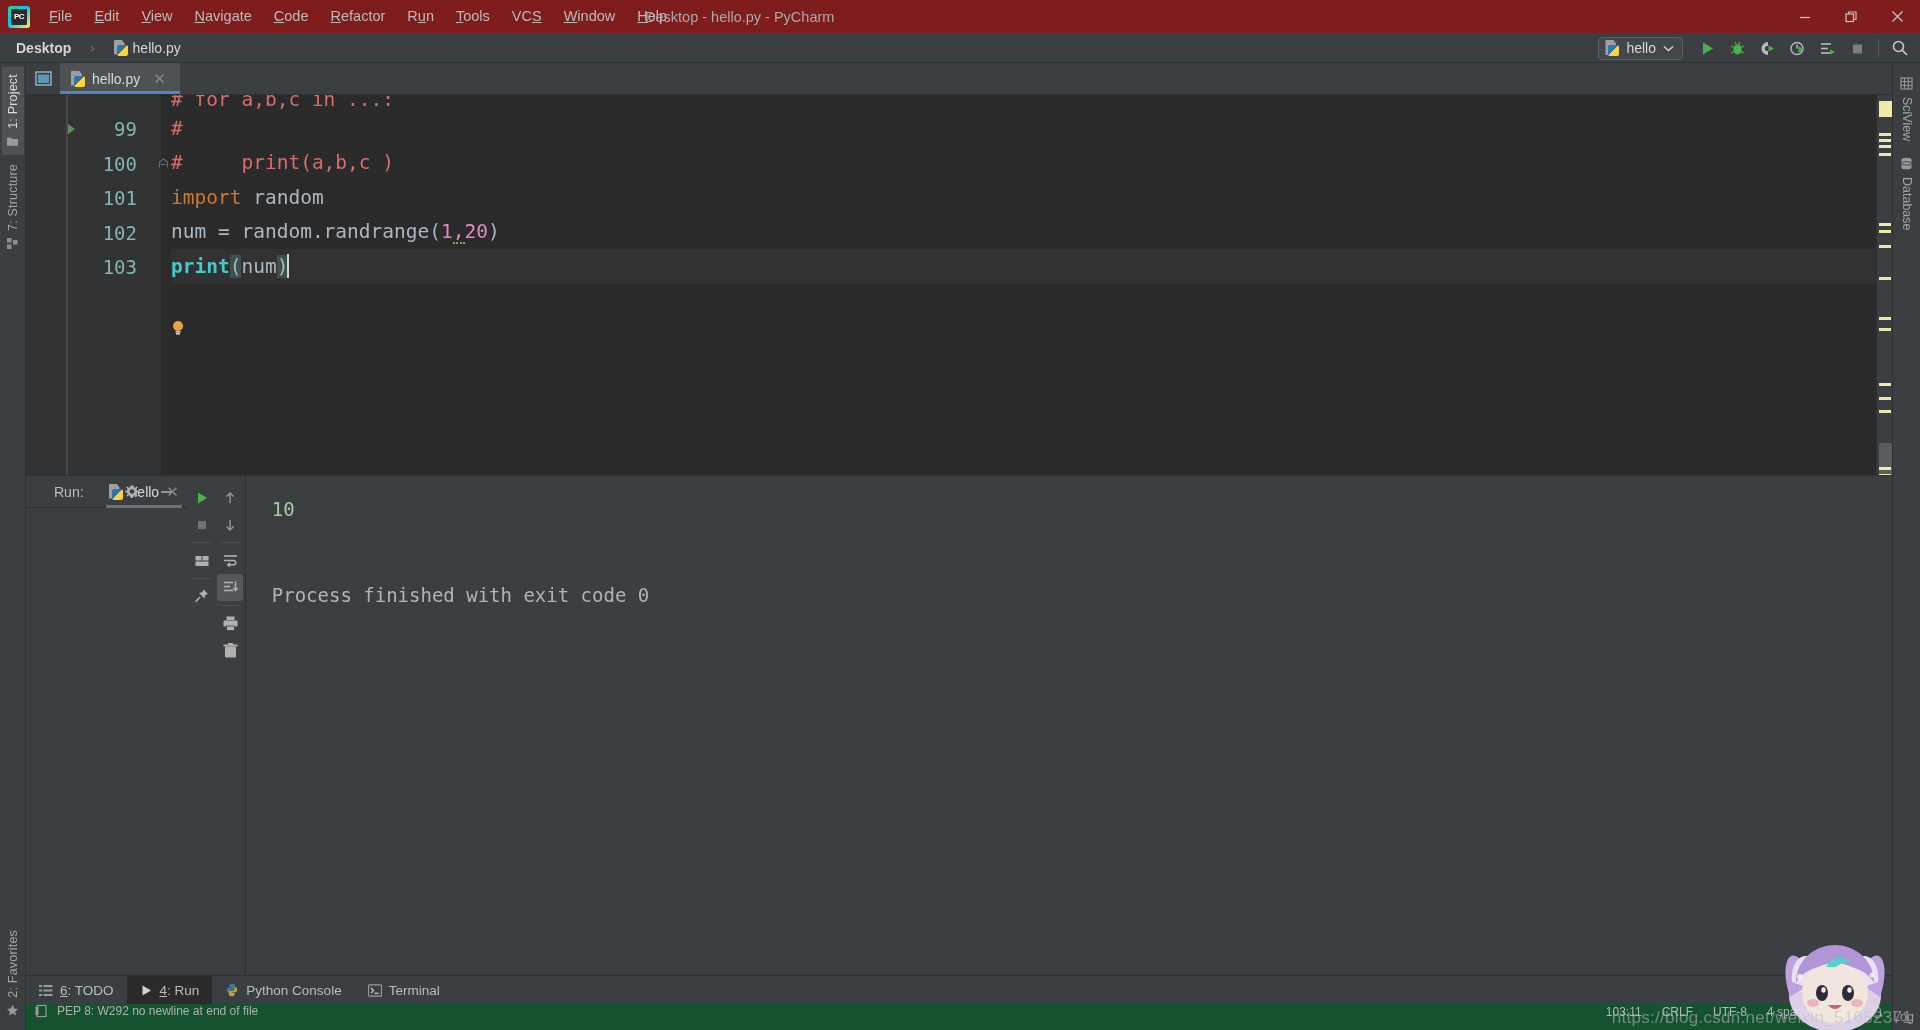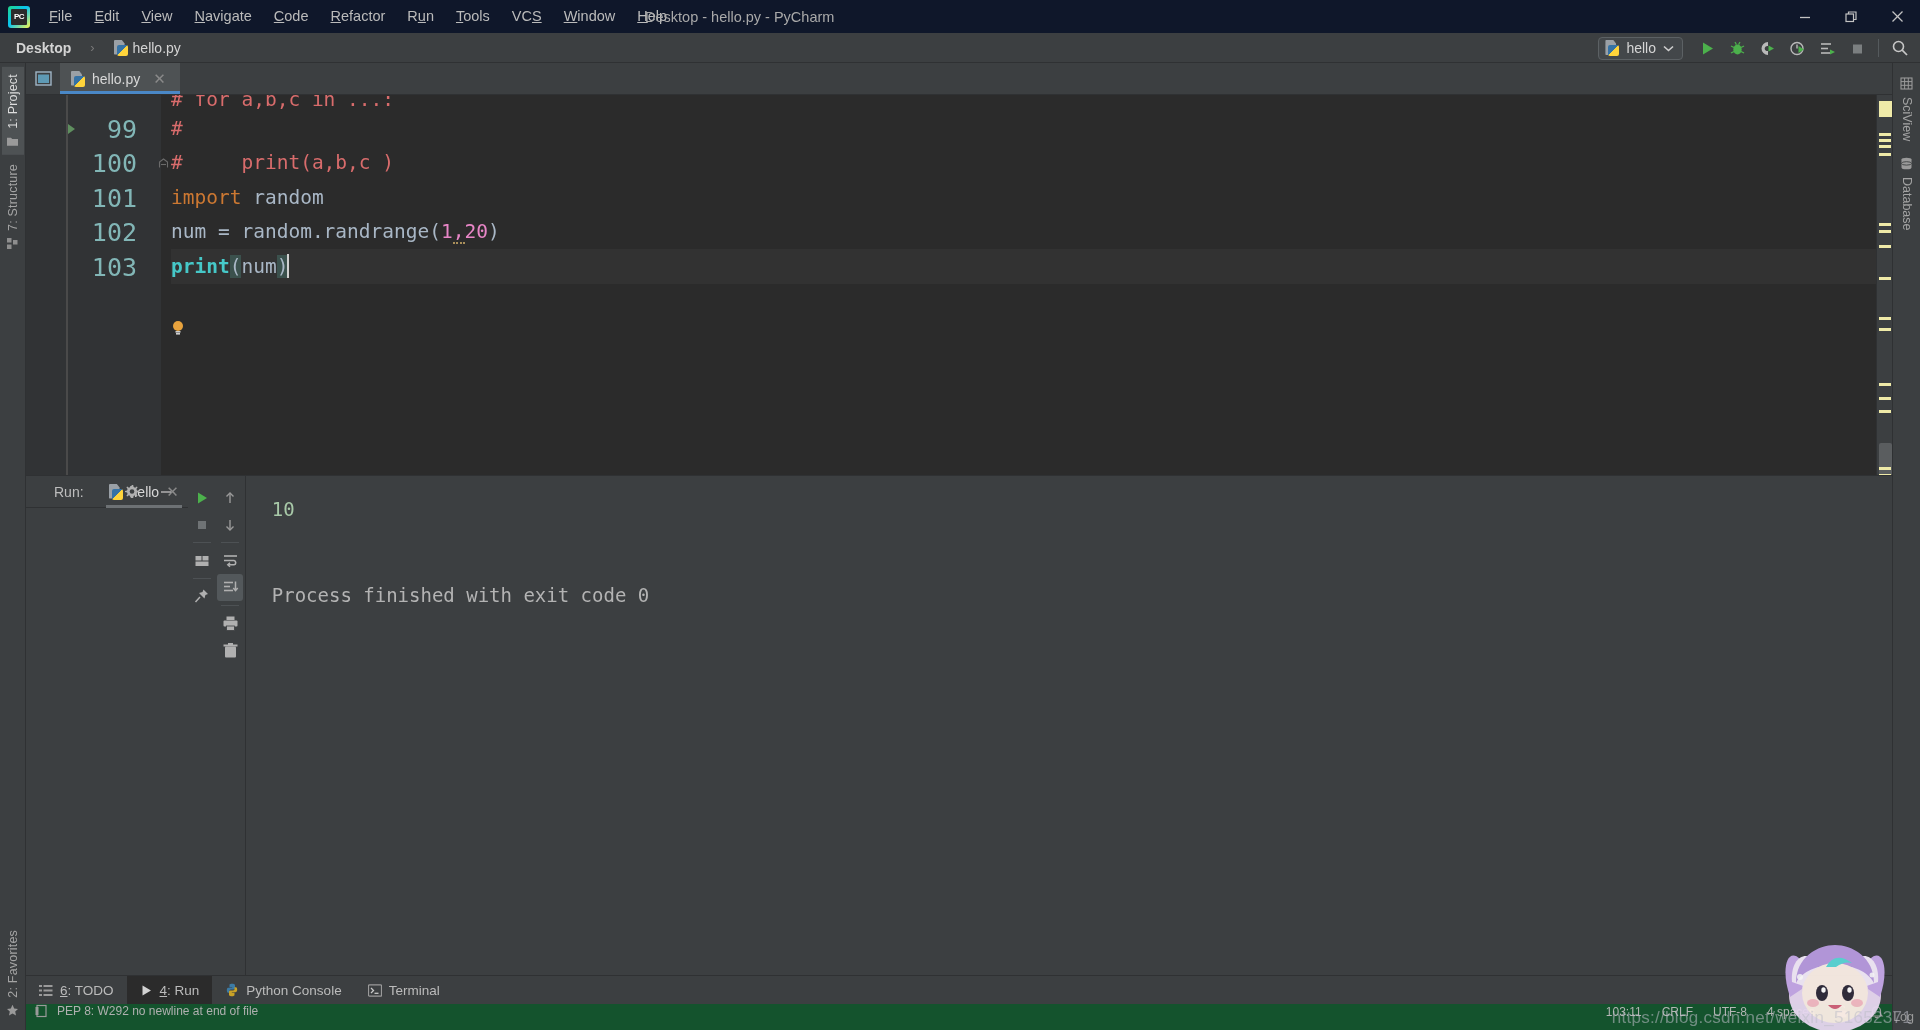--- a/index.html
+++ b/index.html
@@ -7,21 +7,21 @@
   body{
     font-family:"Liberation Sans", sans-serif;
     background:#3c3f41; color:#bbbbbb;
     font-size:14px;
     -webkit-font-smoothing:antialiased;
   }
   .app{ width:1920px; height:1030px; display:flex; flex-direction:column; position:relative; background:#3c3f41; }
 
   
   .titlebar{
-    height:33px; background:#0f172a; display:flex; align-items:center;
+    height:33px; background:#7f1d1d; display:flex; align-items:center;
     flex:0 0 33px; position:relative;
   }
   .pc-logo{ width:22px;height:22px;margin-left:8px;margin-right:8px;border-radius:3px;
     background:linear-gradient(135deg,#21d789 0%,#07c3f2 45%,#fcf84a 100%);
     position:relative; flex:0 0 auto;}
   .pc-logo::after{content:"PC";position:absolute;inset:3px;background:#2b2b2b;color:#fff;
     font-size:8px;font-weight:bold;display:flex;align-items:center;justify-content:center;
     border-radius:1px;letter-spacing:-0.5px;}
   .menubar{ display:flex; align-items:center; gap:0px; height:33px; }
   .menu-item{
@@ -95,21 +95,21 @@
   .etab .nm{ font-size:14px;color:#d8d8d8; }
   .etab .cls{ color:#8a8a8a;font-size:15px;margin-left:6px;line-height:1; }
   .etab::after{ content:"";position:absolute;left:0;right:0;bottom:0;height:3px;background:#4a88c7; }
 
   
   .editor{
     flex:1 1 auto; display:flex; min-height:0; background:#2b2b2b; position:relative; overflow:hidden;
   }
   .gutter{
     width:135px;flex:0 0 135px;background:#313335;position:relative;
-    font-family:"DejaVu Sans Mono", monospace; font-size:25px;
+    font-family:"DejaVu Sans Mono", monospace; font-size:19px;
   }
   .gline{ height:34.5px;display:flex;align-items:center;justify-content:flex-end;
           padding-right:24px;color:#606366;position:relative; }
   .gline .num{color:#82b6b6;}
   .gline .fold{ position:absolute; right:4px; width:11px;height:11px; }
   .gline .runarrow{ position:absolute; left:42px; width:0;height:0;
      border-left:7px solid #5f8f5f;border-top:5px solid transparent;border-bottom:5px solid transparent;}
   .gutter-bar{ position:absolute;left:40px;top:0;bottom:0;width:2px;background:#4a4a4a; }
   .codearea{
     flex:1 1 auto; position:relative; font-family:"DejaVu Sans Mono", monospace;

